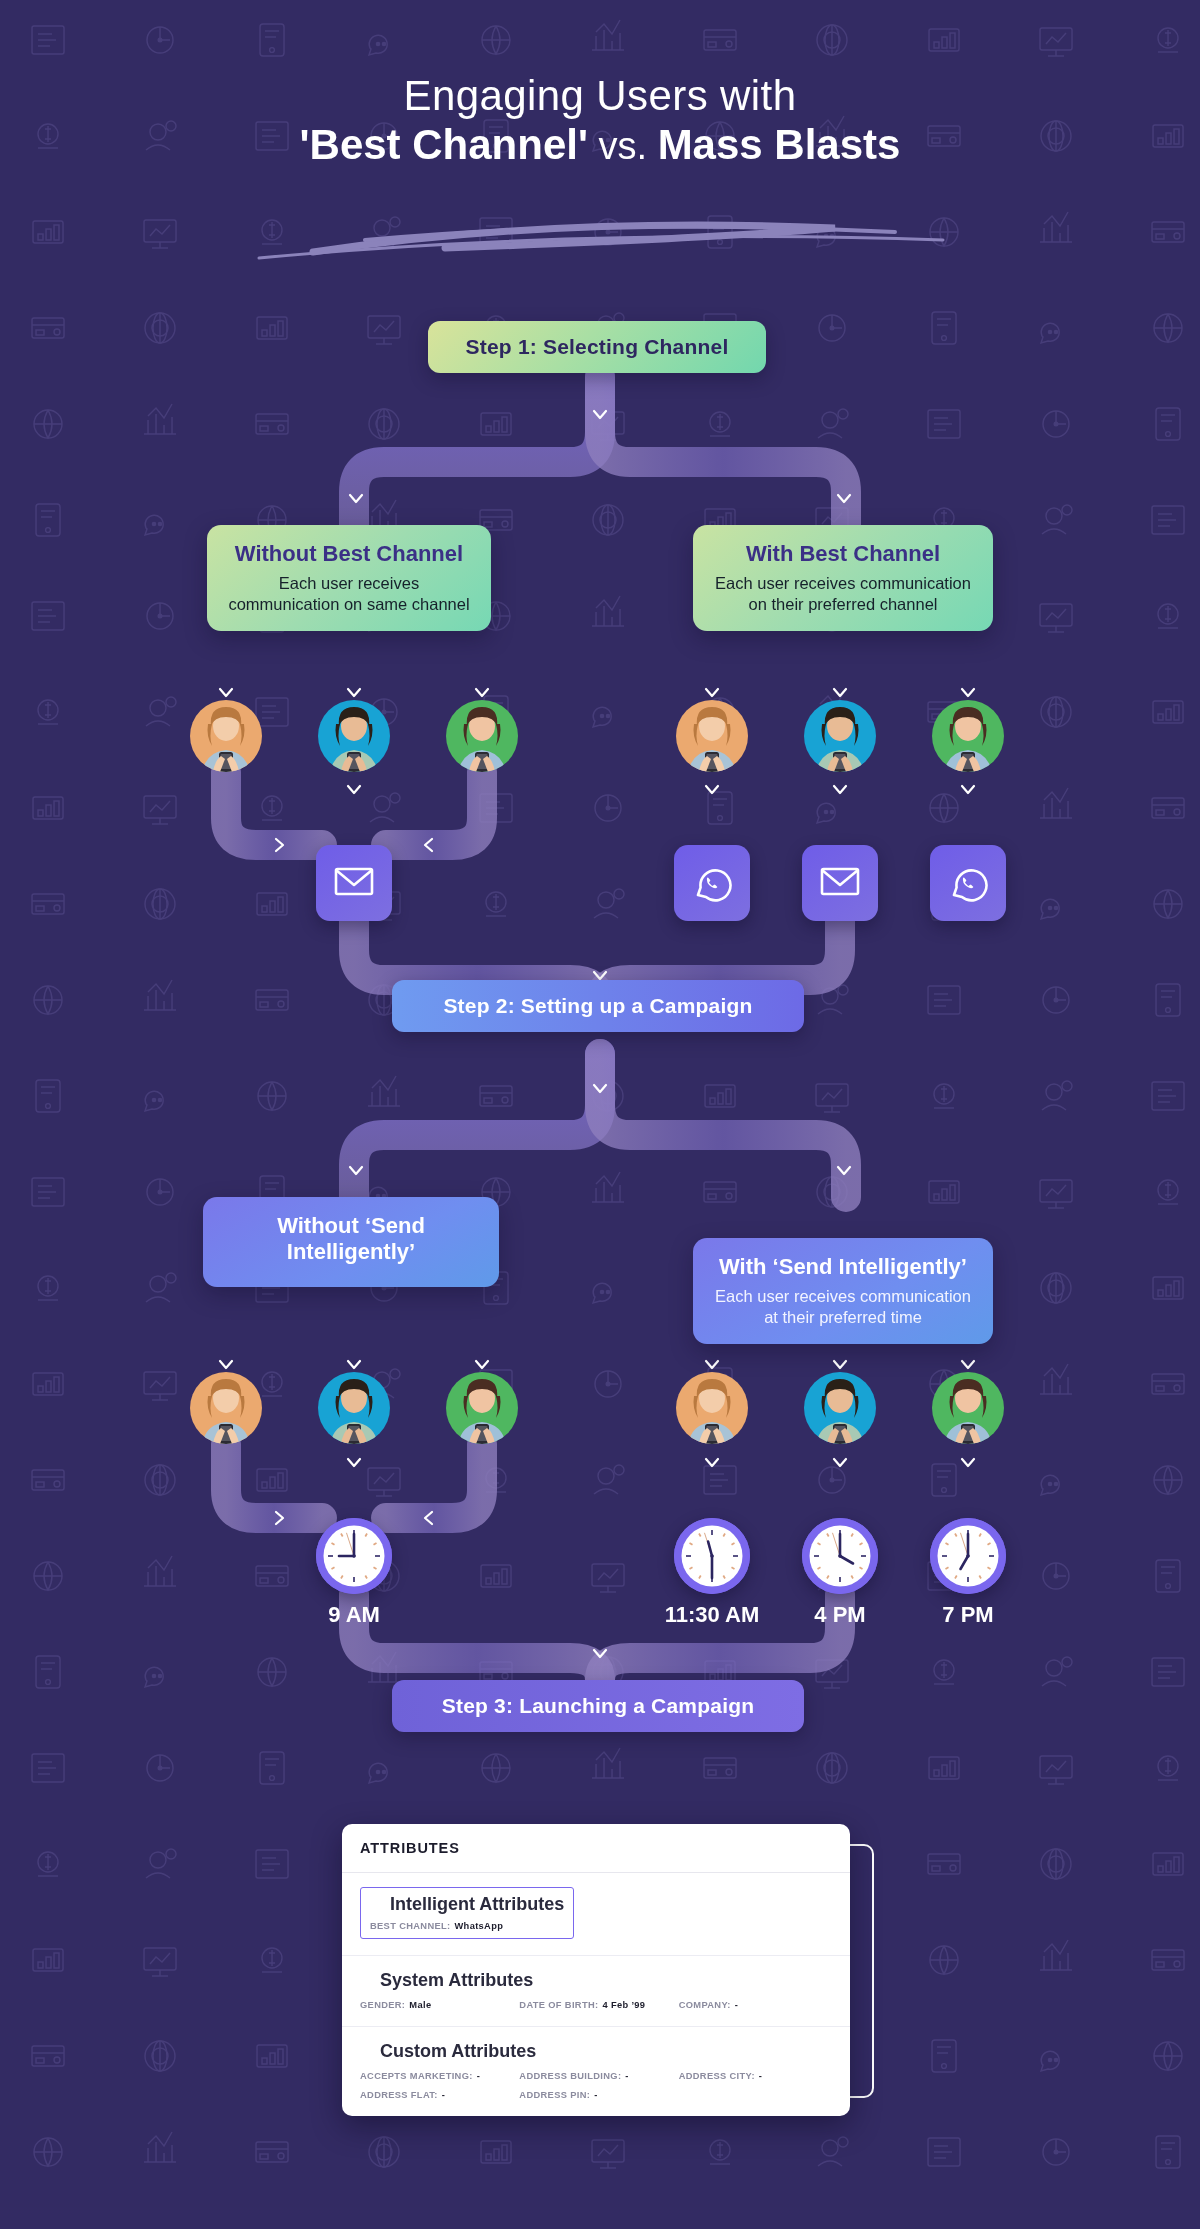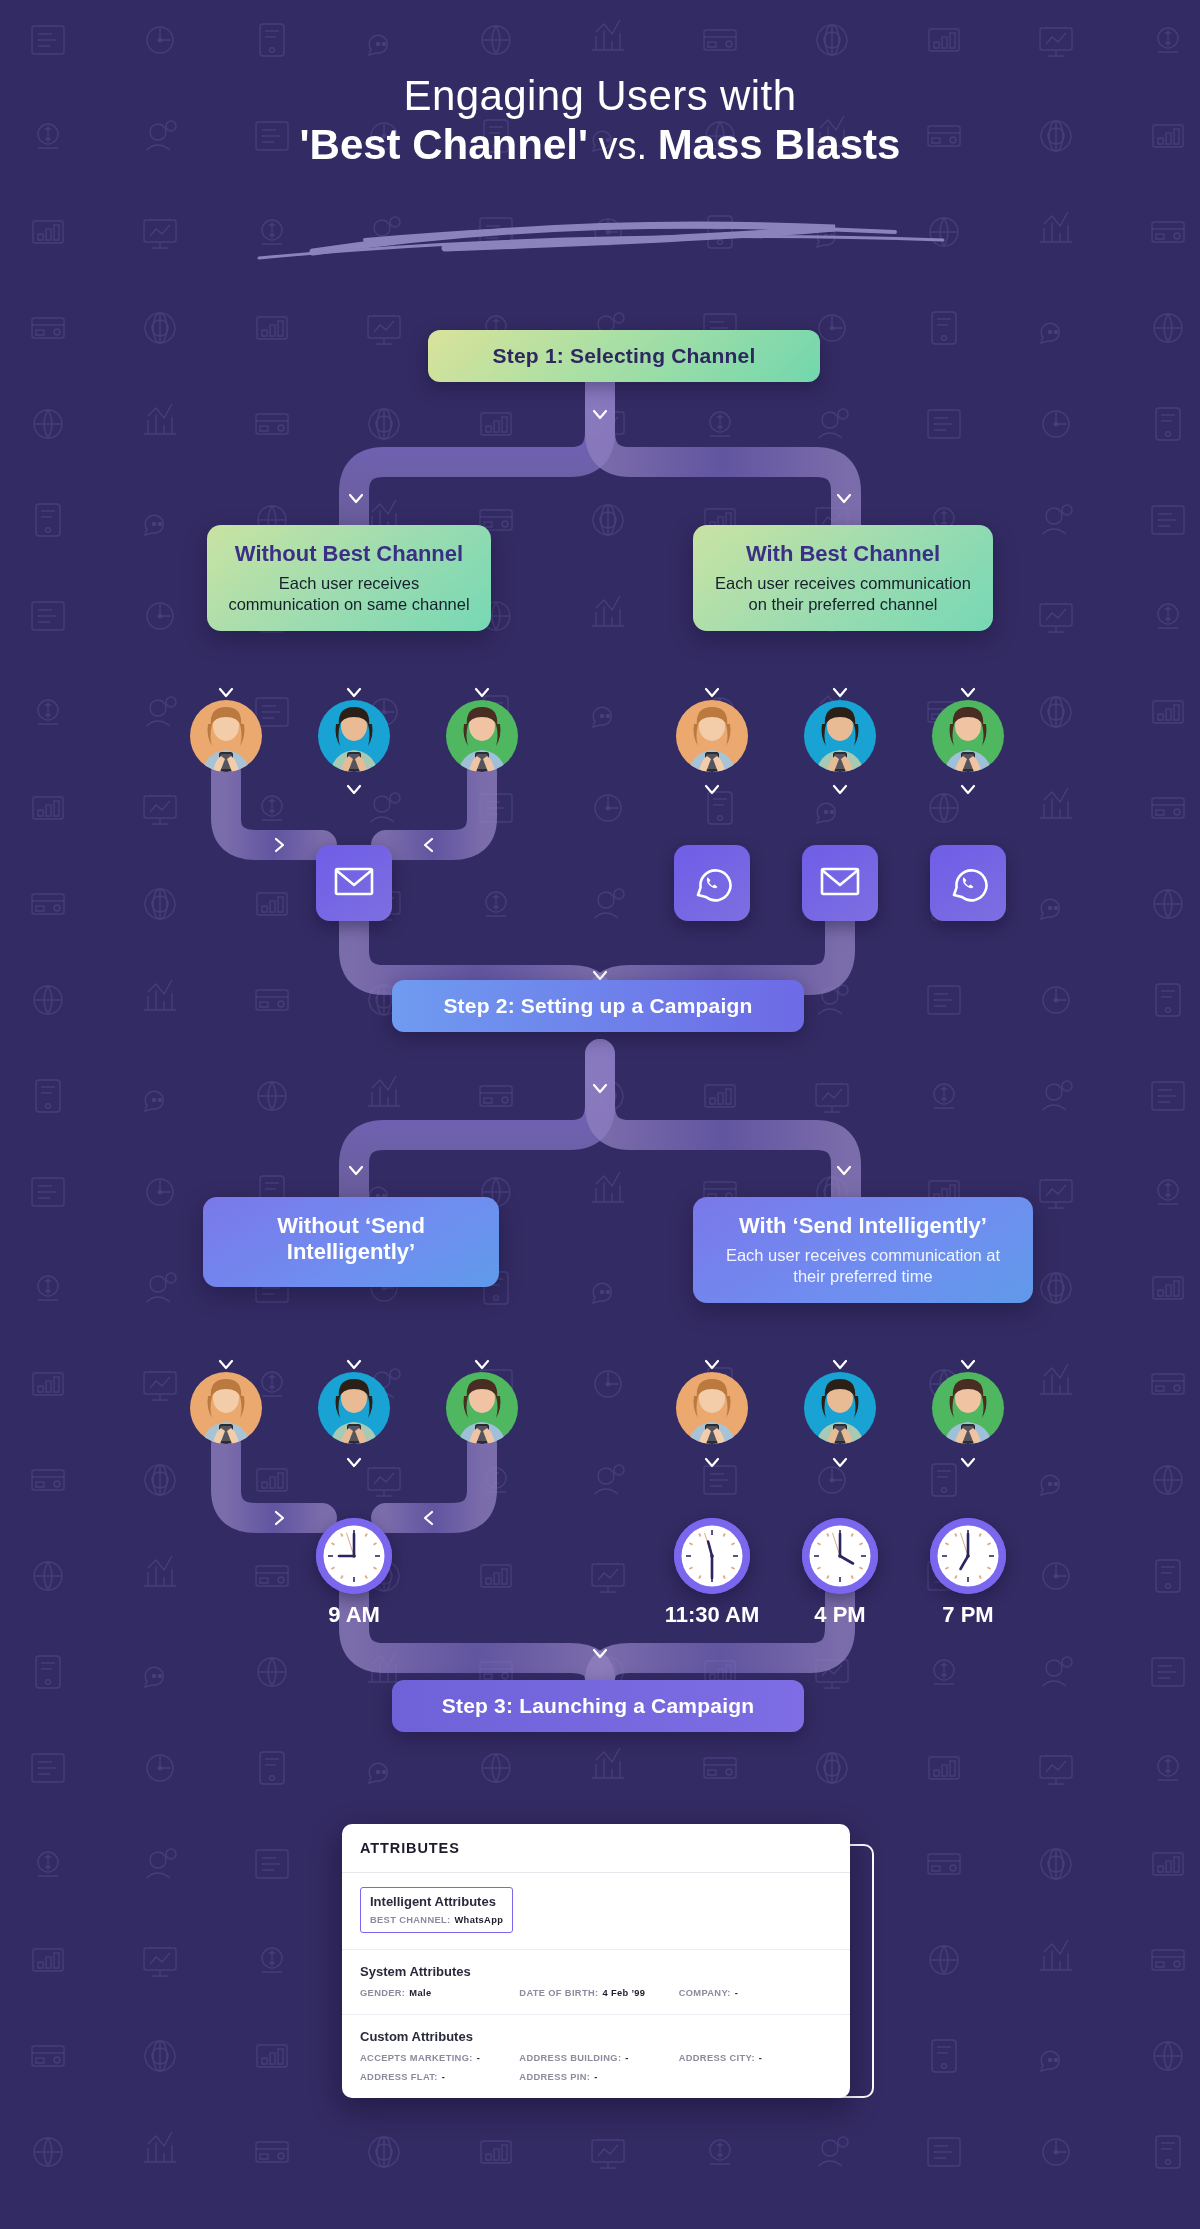--- a/index.html
+++ b/index.html
@@ -17,21 +17,21 @@
   .title-l2 .q { font-weight:700; }
   .title-l2 .vs { font-weight:400; font-size:38px; }
   .swoosh { position:absolute; top:218px; left:255px; width:690px; height:42px; }
 
   .step {
     position:absolute; border-radius:12px; display:flex;
     align-items:center; justify-content:center; z-index:6;
     box-shadow:0 6px 18px rgba(18,12,44,.35);
   }
   .step-label { font-weight:700; letter-spacing:.2px; }
-  #step1 { left:428px; top:330px; width:392px; height:52px;
+  #step1 { left:428px; top:321px; width:338px; height:52px;
     background:linear-gradient(135deg,#d9e39a 0%,#a9dfa4 45%,#72d7ae 100%); }
   #step1 .step-label { color:#2e2760; font-size:21px; }
   #step2 { left:392px; top:980px; width:412px; height:52px;
     background:linear-gradient(90deg,#6f9bf0 0%,#6d6ae6 100%); }
   #step2 .step-label { color:#ffffff; font-size:21px; }
   #step3 { left:392px; top:1680px; width:412px; height:52px;
     background:linear-gradient(90deg,#6f62d8 0%,#7e6de4 100%); }
   #step3 .step-label { color:#ffffff; font-size:21px; }
 
   .card { position:absolute; border-radius:14px; padding:16px 18px; text-align:center; z-index:6;
@@ -40,21 +40,21 @@
   .card-body { font-size:16.5px; line-height:1.28; }
   .card-green { background:linear-gradient(140deg,#c9e3a2 0%,#9fdcb0 50%,#76d8b4 100%); }
   .card-green .card-title { color:#3b3086; }
   .card-green .card-body { color:#16212b; }
   .card-blue { background:linear-gradient(150deg,#7a78ea 0%,#6f8ef0 60%,#5f9ae9 100%); }
   .card-blue .card-title { color:#ffffff; }
   .card-blue .card-body { color:#f2f4ff; }
   #card-wo-bc { left:207px; top:525px; width:284px; }
   #card-w-bc  { left:693px; top:525px; width:300px; }
   #card-wo-si { left:203px; top:1197px; width:296px; }
-  #card-w-si  { left:693px; top:1197px; width:340px; }
+  #card-w-si  { left:693px; top:1238px; width:300px; }
 
   .avatar { position:absolute; width:72px; height:72px; border-radius:50%; overflow:hidden; z-index:7; }
   .avatar svg { width:100%; height:100%; display:block; }
 
   .chan { position:absolute; width:76px; height:76px; border-radius:14px; z-index:7;
     background:linear-gradient(145deg,#6f5de8 0%,#7d6fe0 100%);
     display:flex; align-items:center; justify-content:center;
     box-shadow:0 6px 16px rgba(18,12,44,.4); }
   .chan svg { width:44px; height:44px; }
 
@@ -65,21 +65,21 @@
   .clock-label { position:absolute; z-index:7; color:#ffffff; font-size:22px; font-weight:700;
     text-align:center; width:180px; }
 
   .panel { position:absolute; left:342px; top:1824px; width:508px;
     background:#ffffff; border-radius:10px; z-index:8;
     box-shadow:0 10px 30px rgba(10,6,30,.45); overflow:hidden; }
   .panel-head { padding:16px 18px; border-bottom:1px solid #e7e7ee; }
   .panel-head-title { font-size:14.5px; font-weight:700; color:#1b1b2b; letter-spacing:.9px; }
   .panel-sec { padding:14px 18px 16px; border-bottom:1px solid #ececf3; }
   .panel-sec:last-child { border-bottom:none; }
-  .sec-title { font-size:13px; font-weight:700; color:#2a2a3d; margin-bottom:9px; }
+  .sec-title { font-size:18px; font-weight:700; color:#2a2a3d; margin-bottom:9px;margin-left:20px; }
   .intelligent-box { display:inline-block; border:1.4px solid #7a67ee; border-radius:3px;
     padding:6px 9px 7px; }
   .intelligent-box .sec-title { margin-bottom:6px; }
   .attr-grid { display:grid; grid-template-columns:1fr 1fr 1fr; row-gap:9px; column-gap:6px; }
   .attr { font-size:9.3px; letter-spacing:.35px; white-space:nowrap; }
   .attr .k { color:#8b8b9e; font-weight:600; }
   .attr .v { color:#1d1d2c; font-weight:700; margin-left:4px; }
   .panel-outline { position:absolute; left:366px; top:1844px; width:508px; height:254px;
     border:2px solid #ffffff; border-radius:10px; z-index:7; }
 </style>

